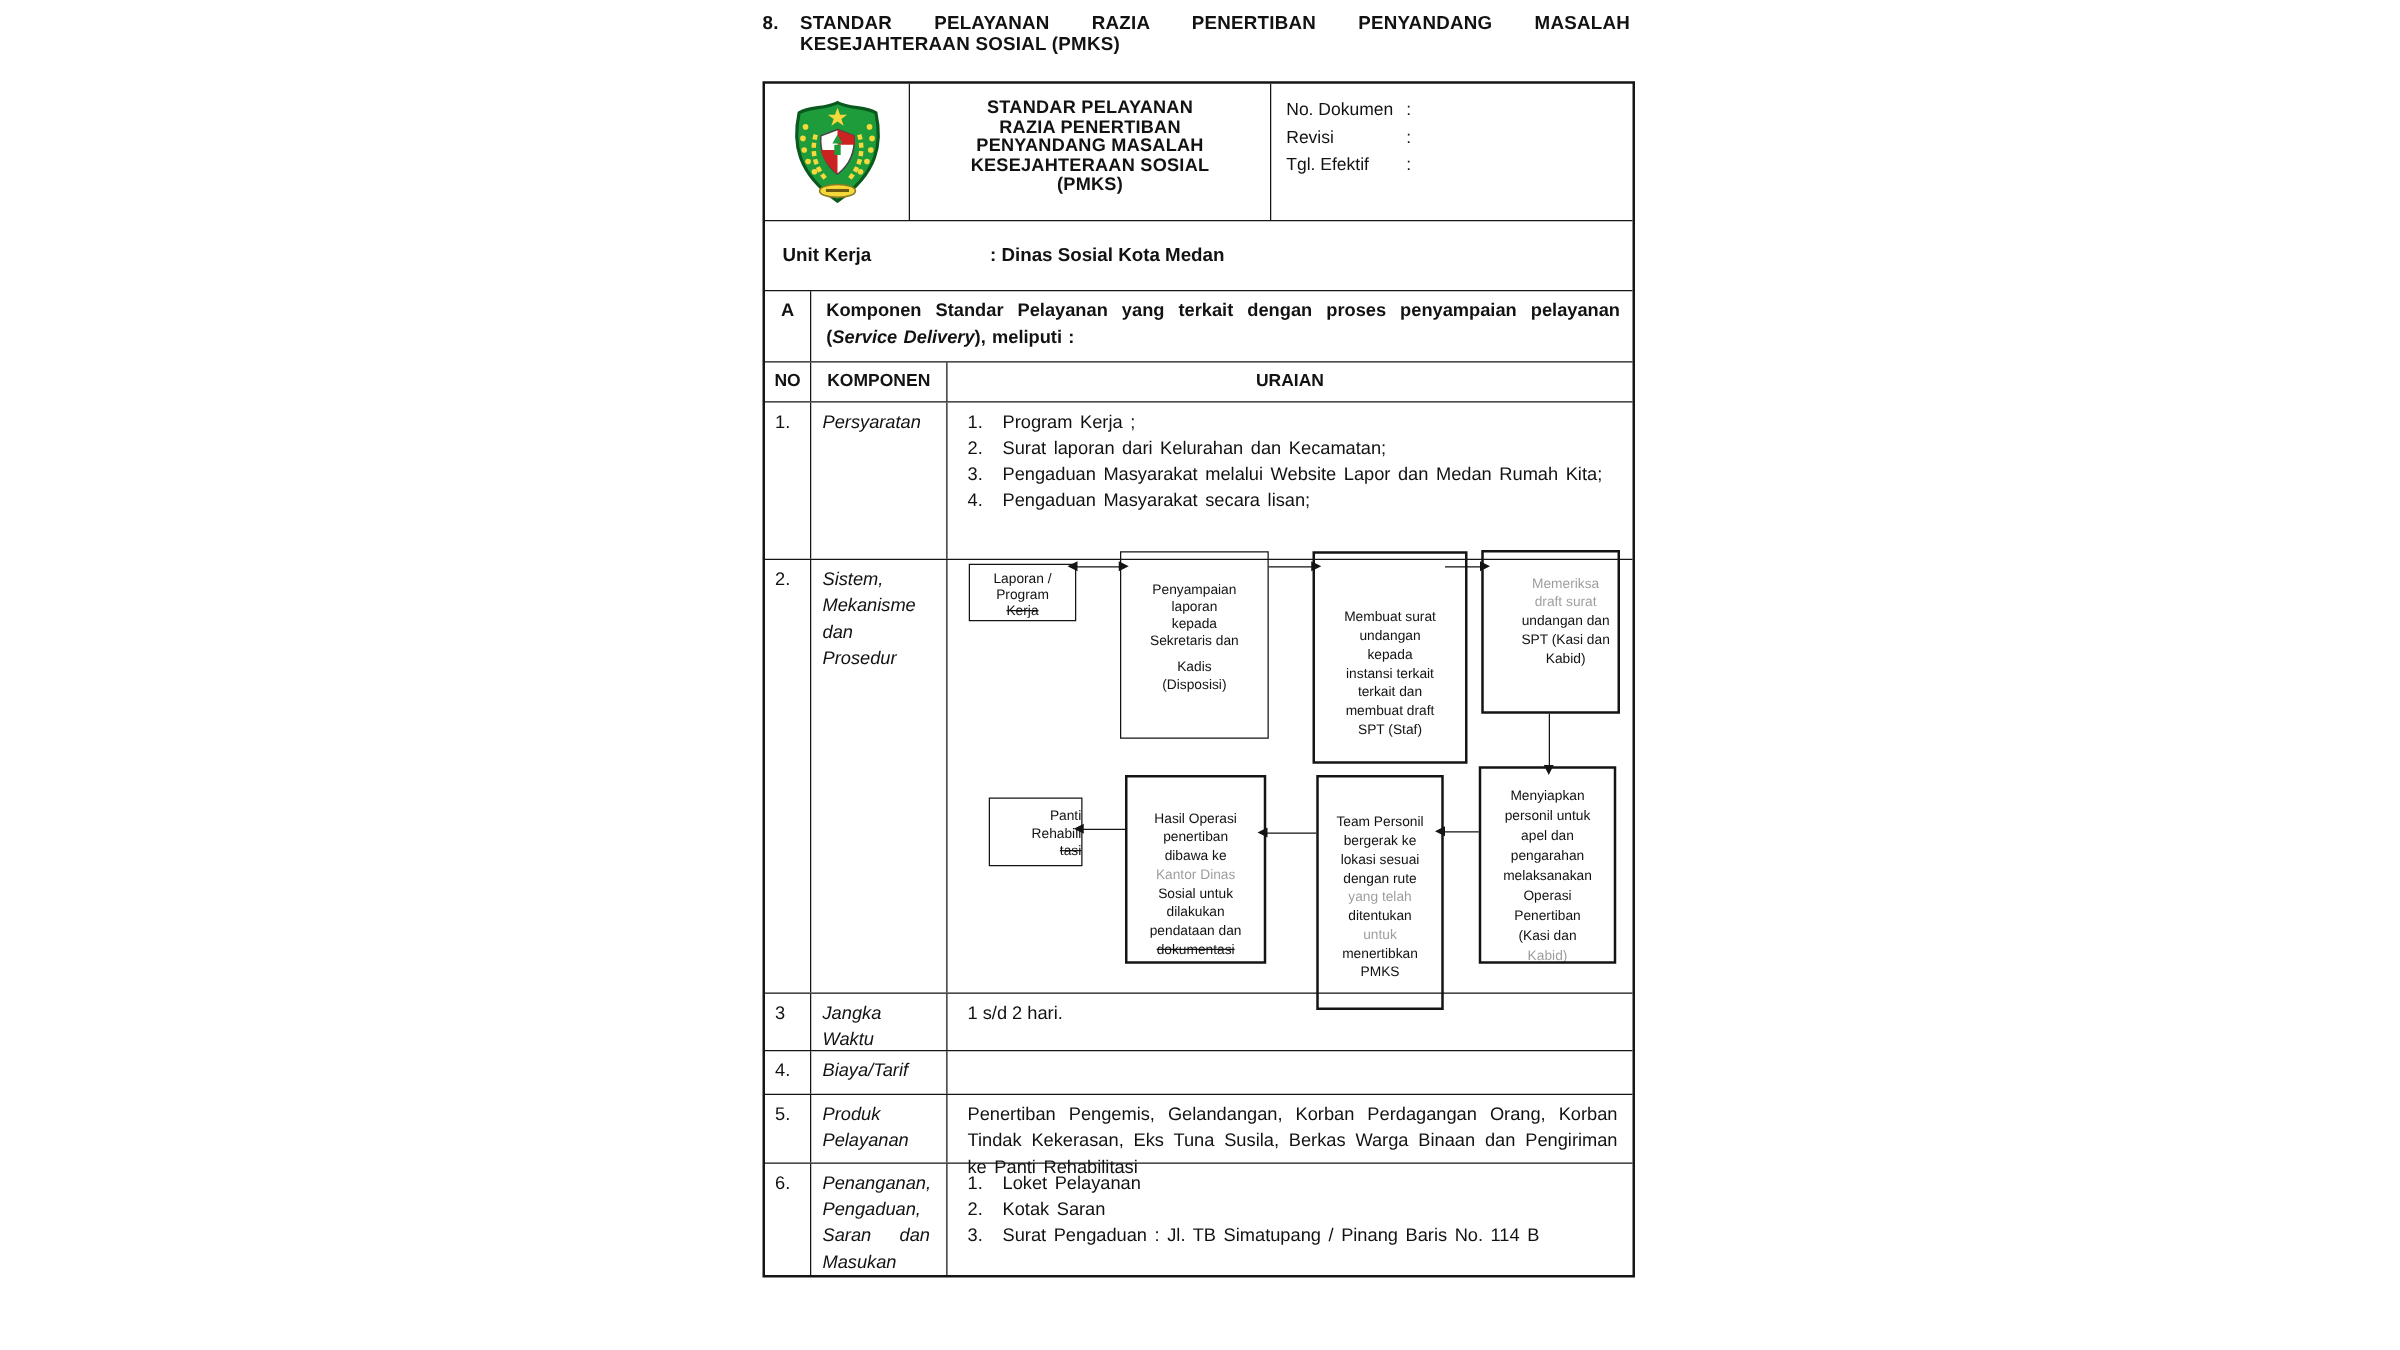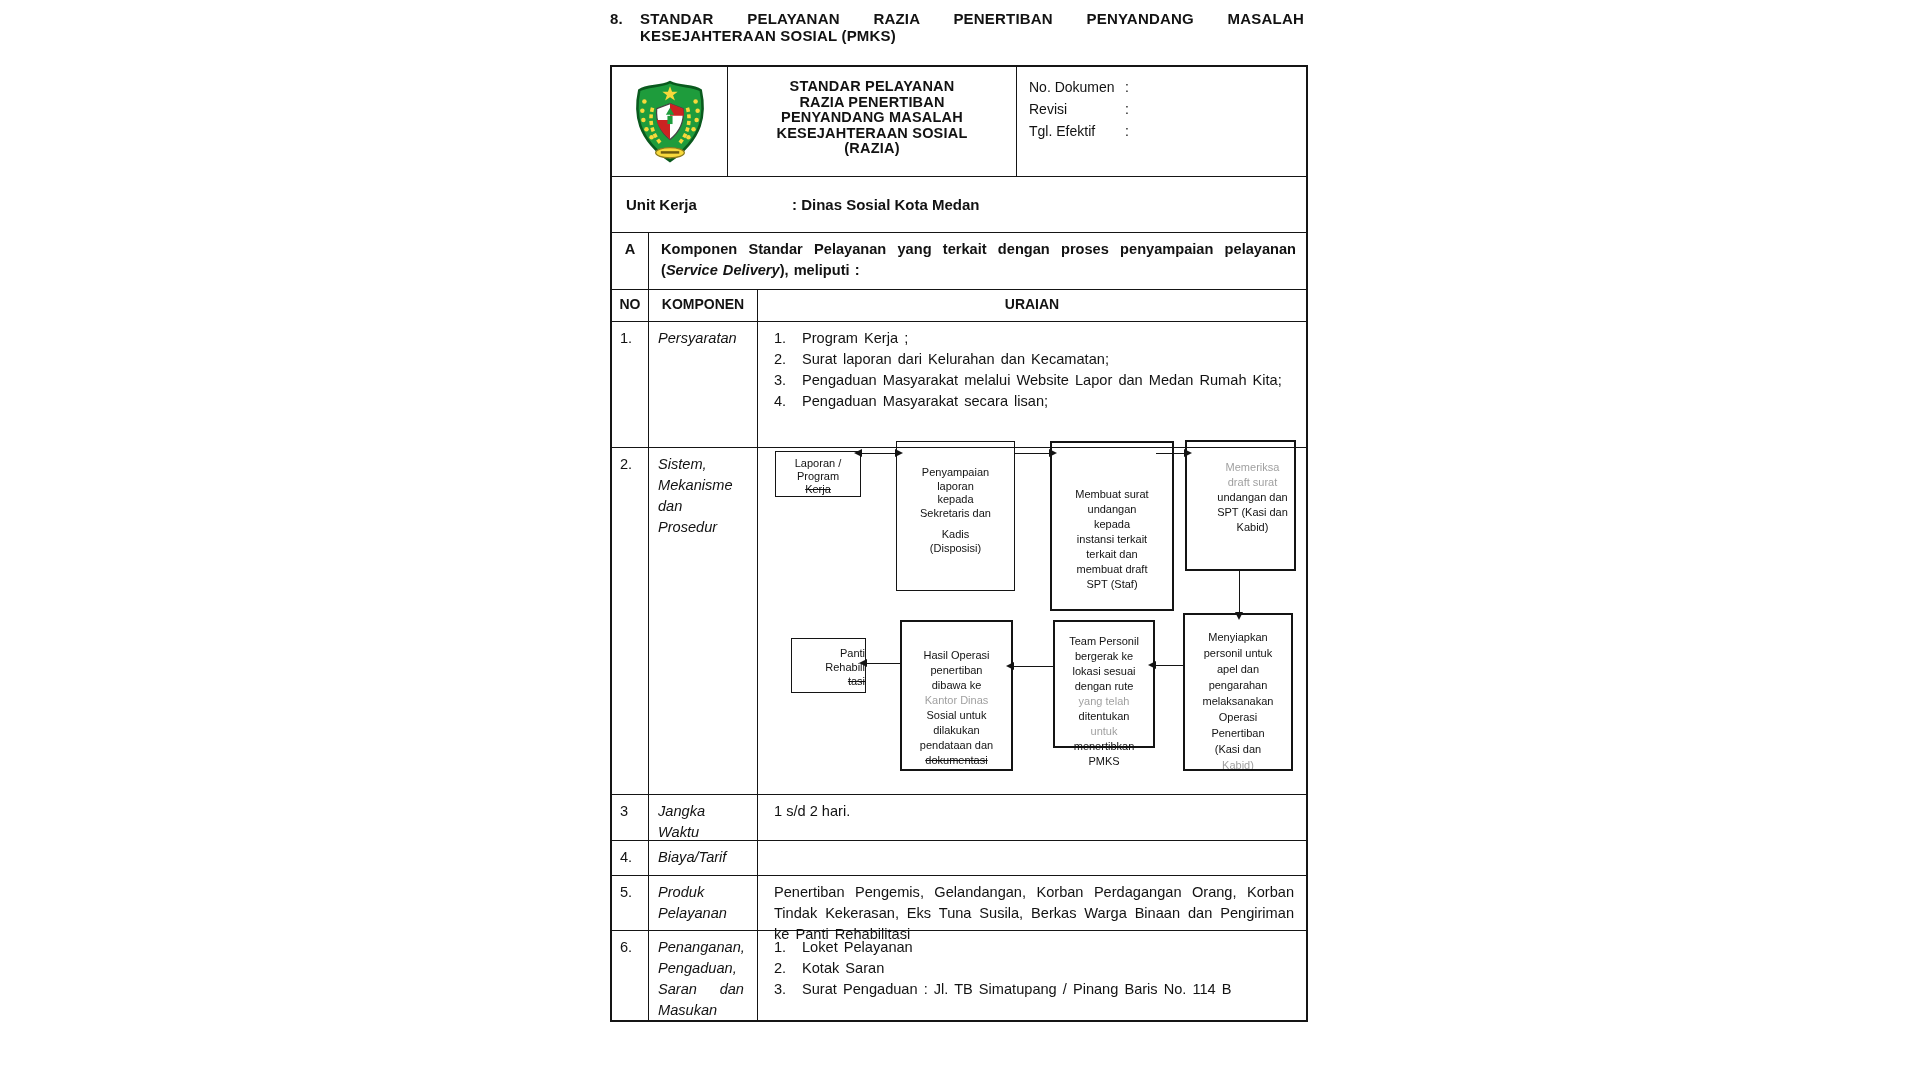--- a/index.html
+++ b/index.html
@@ -60,21 +60,21 @@
   .fbox .fl{display:block;}
   .thick{border-width:2.6px;}
   .faded{opacity:.42;}
   .struck{text-decoration:line-through;}
   .b1{left:17px;top:3px;width:86px;height:46px;line-height:13px;padding-top:5px;}
   .b2{left:138px;top:-7px;width:119px;height:150px;padding-top:24px;line-height:13.5px;}
   .b2 .gap{margin-top:8px;}
   .b3{left:292px;top:-7px;width:124px;height:170px;padding-top:44px;line-height:15px;}
   .b4{left:427px;top:-8px;width:111px;height:131px;padding-top:18px;line-height:15px;padding-left:24px;}
   .b5{left:425px;top:165px;width:110px;height:158px;padding-top:14px;line-height:16px;}
-  .b6{left:295px;top:172px;width:102px;height:128px;padding-top:12px;line-height:15px;}
+  .b6{left:295px;top:172px;width:102px;height:188px;padding-top:29px;line-height:15px;}
   .b7{left:142px;top:172px;width:113px;height:151px;padding-top:26px;line-height:15px;}
   .b8{left:33px;top:190px;width:75px;height:55px;text-align:right;padding:7px 0 0 11px;line-height:14px;}
   
   .ah{position:absolute;height:0;border-top:1.6px solid #141414;z-index:6;}
   .ah.right::after{content:"";position:absolute;right:-7px;top:-5.4px;width:0;height:0;
       border-left:8px solid #141414;border-top:4.5px solid transparent;border-bottom:4.5px solid transparent;}
   .ah.left::before{content:"";position:absolute;left:-7px;top:-5.4px;width:0;height:0;
       border-right:8px solid #141414;border-top:4.5px solid transparent;border-bottom:4.5px solid transparent;}
   .av{position:absolute;width:0;border-left:1.6px solid #141414;z-index:6;}
   .av.down::after{content:"";position:absolute;left:-5.3px;bottom:-7px;width:0;height:0;
@@ -126,21 +126,21 @@
           <path d="M40 28 L44 35 L36 35 Z" fill="#1E9C3C"></path>
           <ellipse cx="40" cy="72" rx="14" ry="5" fill="#F8D93B" stroke="#8B7A1E" stroke-width="1.2"></ellipse>
           <rect x="31" y="70.5" width="18" height="2.4" fill="#6B5B10"></rect>
         </svg>
       </div>
       <div class="cell htitle-cell">
         <div>STANDAR PELAYANAN</div>
         <div>RAZIA PENERTIBAN</div>
         <div>PENYANDANG MASALAH</div>
         <div>KESEJAHTERAAN SOSIAL</div>
-        <div>(RAZIA)</div>
+        <div>(PMKS)</div>
       </div>
       <div class="cell last hinfo-cell">
         <div class="doc-row">
           <span>No. Dokumen</span>
           <span>:</span>
         </div>
         <div class="doc-row">
           <span>Revisi</span>
           <span>:</span>
         </div>

